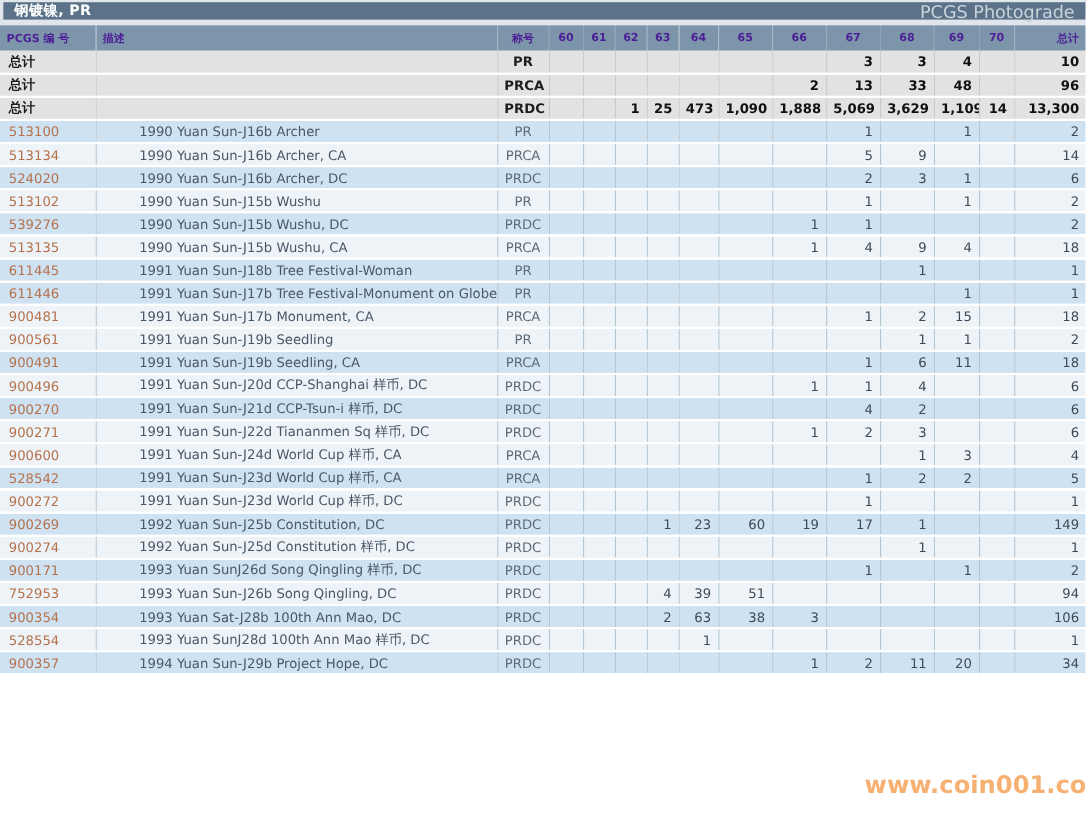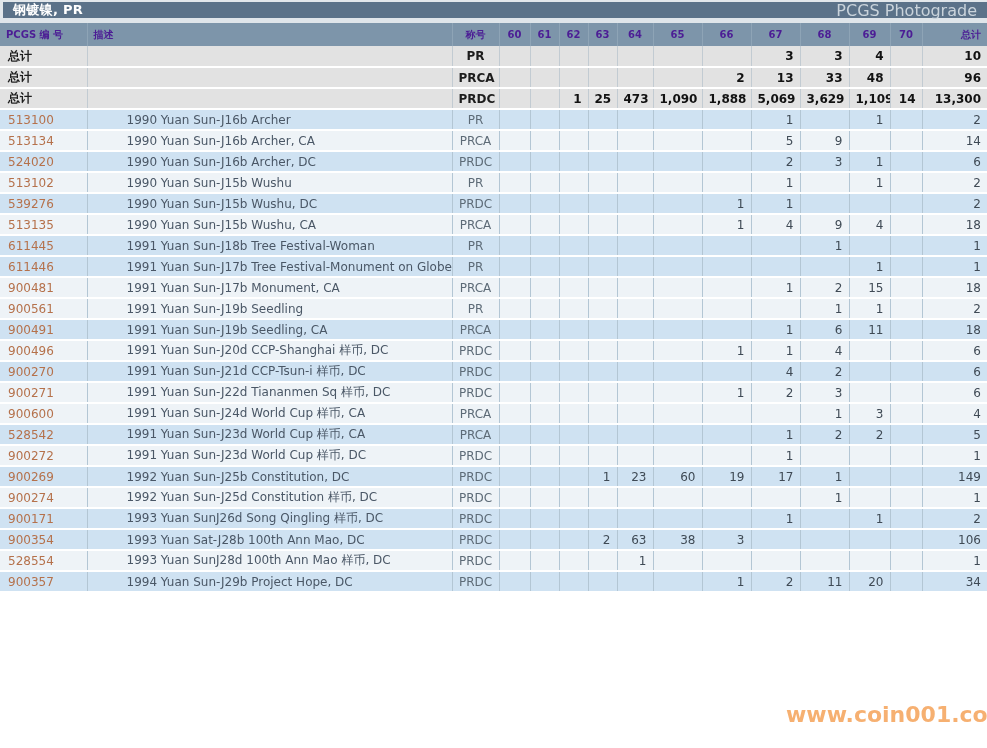--- a/index.html
+++ b/index.html
@@ -479,20 +479,37 @@
         <td class="c-num"></td>
         <td class="c-num"></td>
         <td class="c-num"></td>
         <td class="c-num"></td>
         <td class="c-num">1</td>
         <td class="c-num"></td>
         <td class="c-num">1</td>
         <td class="c-num"></td>
         <td class="c-num">2</td>
       </tr>
+      <tr class="even">
+        <td class="c-pcgs">752953</td>
+        <td class="c-desc">1993 Yuan Sun-J26b Song Qingling, DC</td>
+        <td class="c-desig">PRDC</td>
+        <td class="c-num"></td>
+        <td class="c-num"></td>
+        <td class="c-num"></td>
+        <td class="c-num">4</td>
+        <td class="c-num">39</td>
+        <td class="c-num">51</td>
+        <td class="c-num"></td>
+        <td class="c-num"></td>
+        <td class="c-num"></td>
+        <td class="c-num"></td>
+        <td class="c-num"></td>
+        <td class="c-num">94</td>
+      </tr>
       <tr class="odd">
         <td class="c-pcgs">900354</td>
         <td class="c-desc">1993 Yuan Sat-J28b 100th Ann Mao, DC</td>
         <td class="c-desig">PRDC</td>
         <td class="c-num"></td>
         <td class="c-num"></td>
         <td class="c-num"></td>
         <td class="c-num">2</td>
         <td class="c-num">63</td>
         <td class="c-num">38</td>

